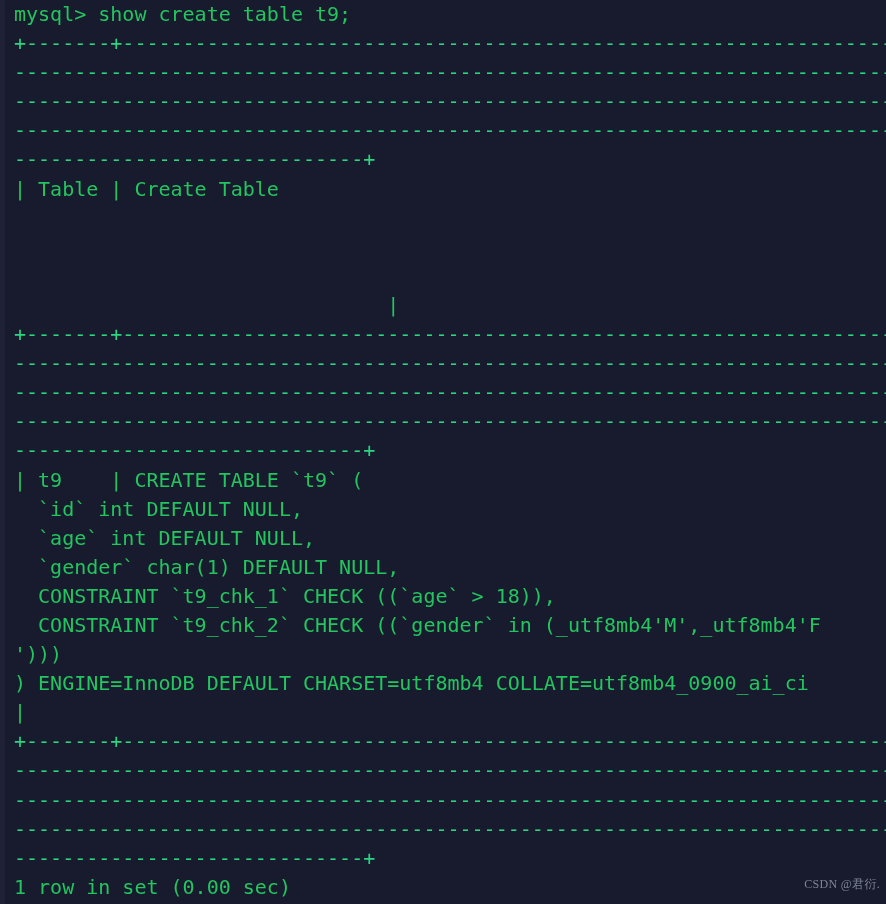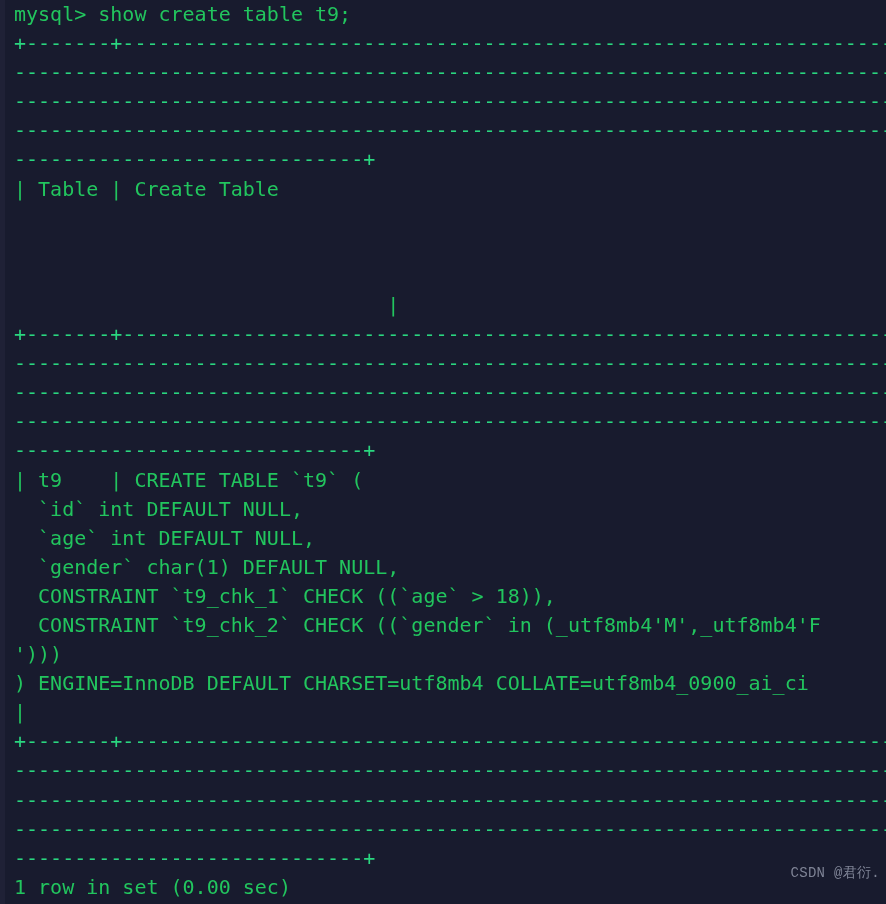--- a/index.html
+++ b/index.html
@@ -62,25 +62,25 @@
     color: #2ad67f;
   }
 
   .tline.blank {
     color: transparent;
   }
 
   #watermark {
     position: absolute;
     right: 6px;
-    bottom: 22px;
+    bottom: 11px;
     color: #7f8496;
-    font-size: 14px;
+    font-size: 12px;
     line-height: 18px;
-    font-family: Liberation Mono, monospace;
+    font-family: Liberation Serif, serif;
     letter-spacing: .3px;
     white-space: pre;
     user-select: none;
   }
 </style>
 </head>
 <body>
 
 <div id="terminal">
   <div id="left-edge"></div>

